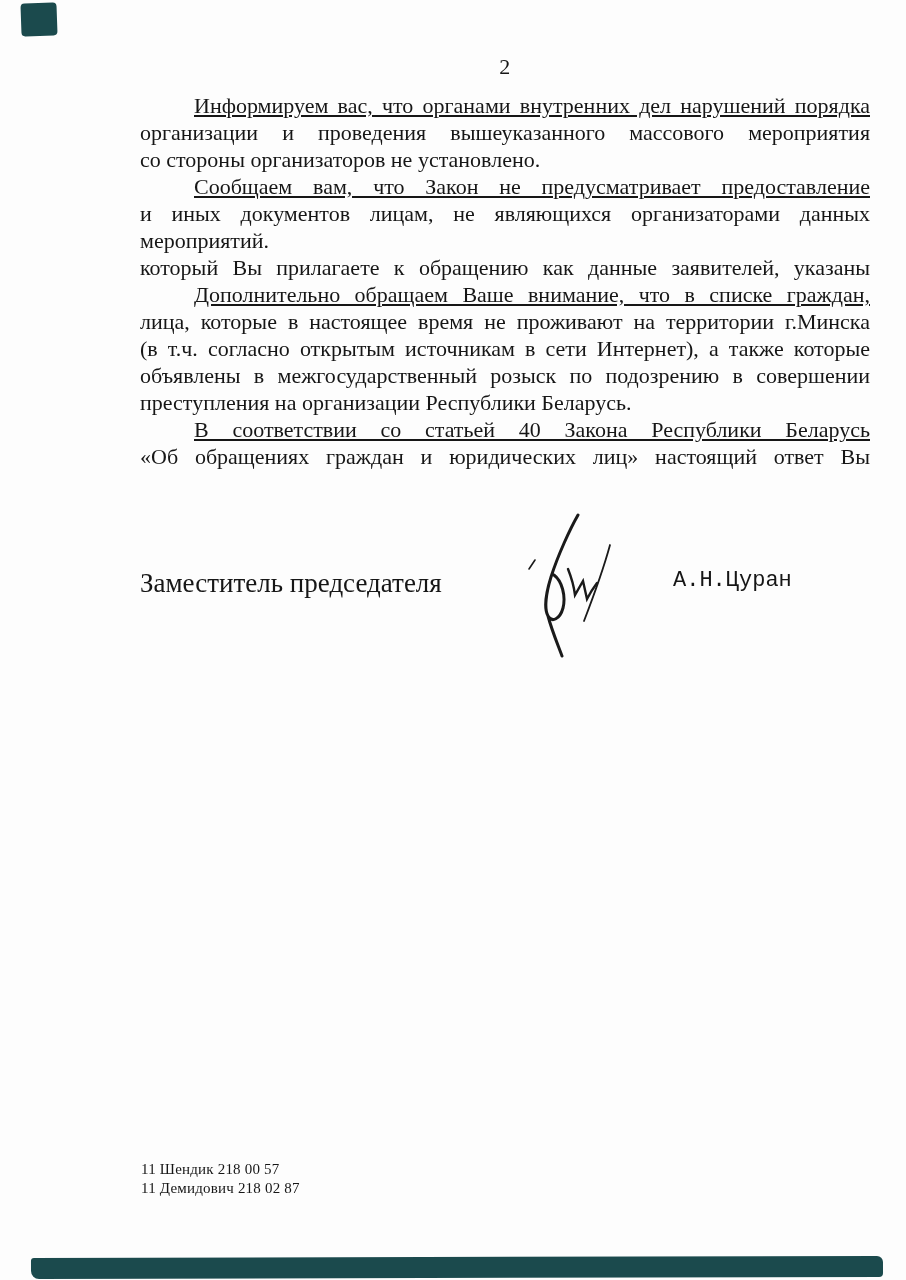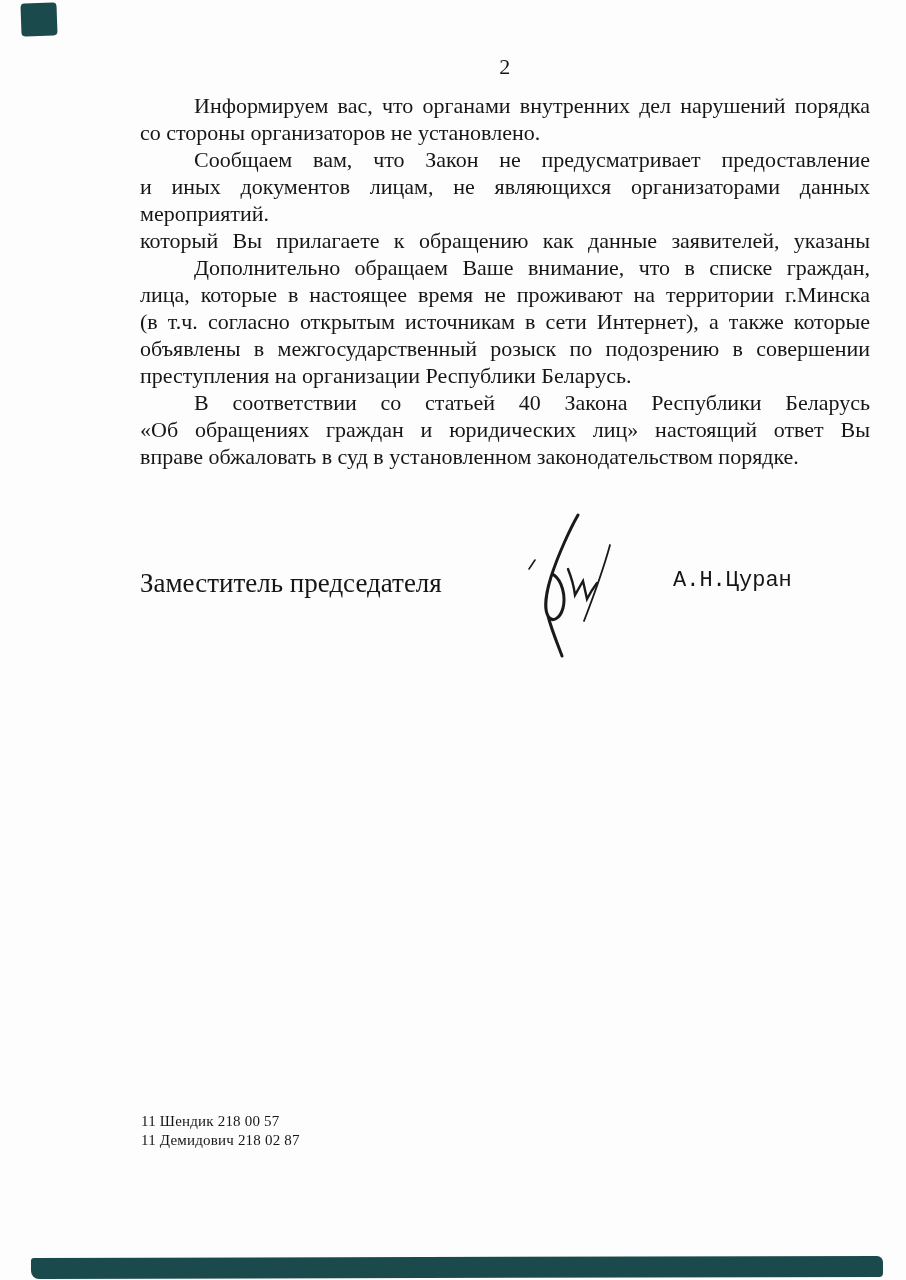--- a/index.html
+++ b/index.html
@@ -37,21 +37,21 @@
     line-height: 27px;
   }
   .para { margin: 0; padding: 0; }
   .line {
     text-align: justify;
     text-align-last: justify;
     white-space: normal;
     height: 27px;
     overflow: hidden;
   }
-  .line.indent { padding-left: 54px; }
+  .line.indent { padding-left: 54px; text-decoration: underline; }
   .line.last { text-align-last: left; }
   
   .signoff-title {
     position: absolute;
     top: 568px;
     left: 140px;
     font-size: 27px;
     white-space: nowrap;
   }
   .signoff-name {
@@ -65,21 +65,21 @@
   .signature-svg {
     position: absolute;
     top: 513px;
     left: 520px;
     width: 130px;
     height: 145px;
   }
   
   .footer {
     position: absolute;
-    top: 1112px;
+    top: 1160px;
     left: 141px;
     font-size: 15px;
     line-height: 19px;
     letter-spacing: 0.2px;
   }
   
   .artifact {
     position: absolute;
     background: #1b4a4d;
   }
@@ -104,20 +104,21 @@
 <body>
 
 <div class="page">
 
   <div class="page-number">2</div>
 
   <div class="letter-body">
 
     <div class="para">
       <div class="line indent">Информируем вас, что органами внутренних дел нарушений порядка</div>
+      <div class="line">организации и проведения вышеуказанного массового мероприятия</div>
       <div class="line last">со стороны организаторов не установлено.</div>
     </div>
 
     <div class="para">
       <div class="line indent">Сообщаем вам, что Закон не предусматривает предоставление</div>
       <div class="line">и иных документов лицам, не являющихся организаторами данных</div>
       <div class="line last">мероприятий.</div>
     </div>
 
     <div class="para">
@@ -125,21 +126,20 @@
       <div class="line indent">Дополнительно обращаем Ваше внимание, что в списке граждан,</div>
       <div class="line">лица, которые в настоящее время не проживают на территории г.Минска</div>
       <div class="line">(в т.ч. согласно открытым источникам в сети Интернет), а также которые</div>
       <div class="line">объявлены в межгосударственный розыск по подозрению в совершении</div>
       <div class="line last">преступления на организации Республики Беларусь.</div>
     </div>
 
     <div class="para">
       <div class="line indent">В соответствии со статьей 40 Закона Республики Беларусь</div>
       <div class="line">«Об обращениях граждан и юридических лиц» настоящий ответ Вы</div>
-      <div class="line last">вправе обжаловать в суд в установленном законодательством порядке.</div>
     </div>
 
   </div>
 
   <div class="signoff-title">Заместитель председателя</div>
 
   <svg class="signature-svg" viewBox="0 0 130 145" fill="none" xmlns="http://www.w3.org/2000/svg">
 
     <path d="M58 2 C50 16, 38 42, 31 64 C26 80, 24 96, 28 103 C32 110, 40 106, 43 95 C46 83, 42 68, 34 62 M28 103 C32 118, 38 132, 42 143" stroke="#1a1a1a" stroke-width="3" stroke-linecap="round"></path>
 

